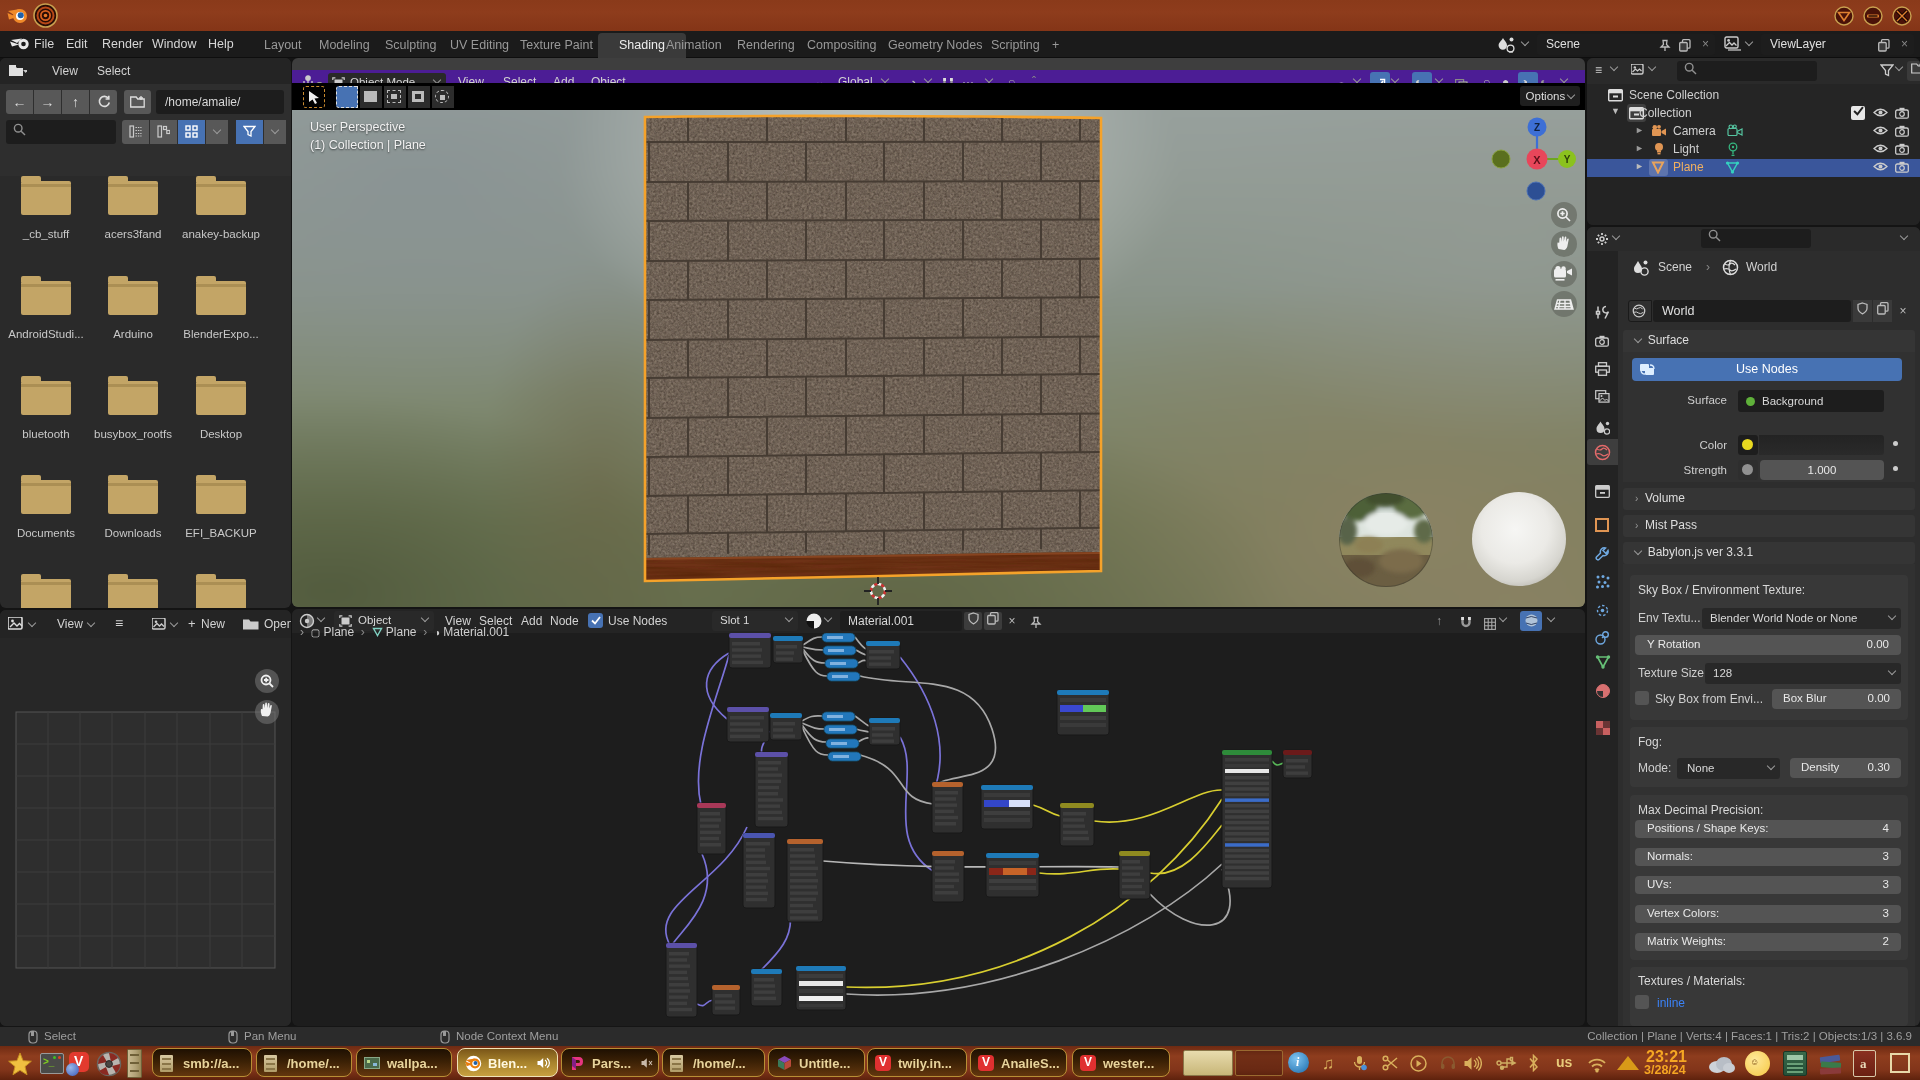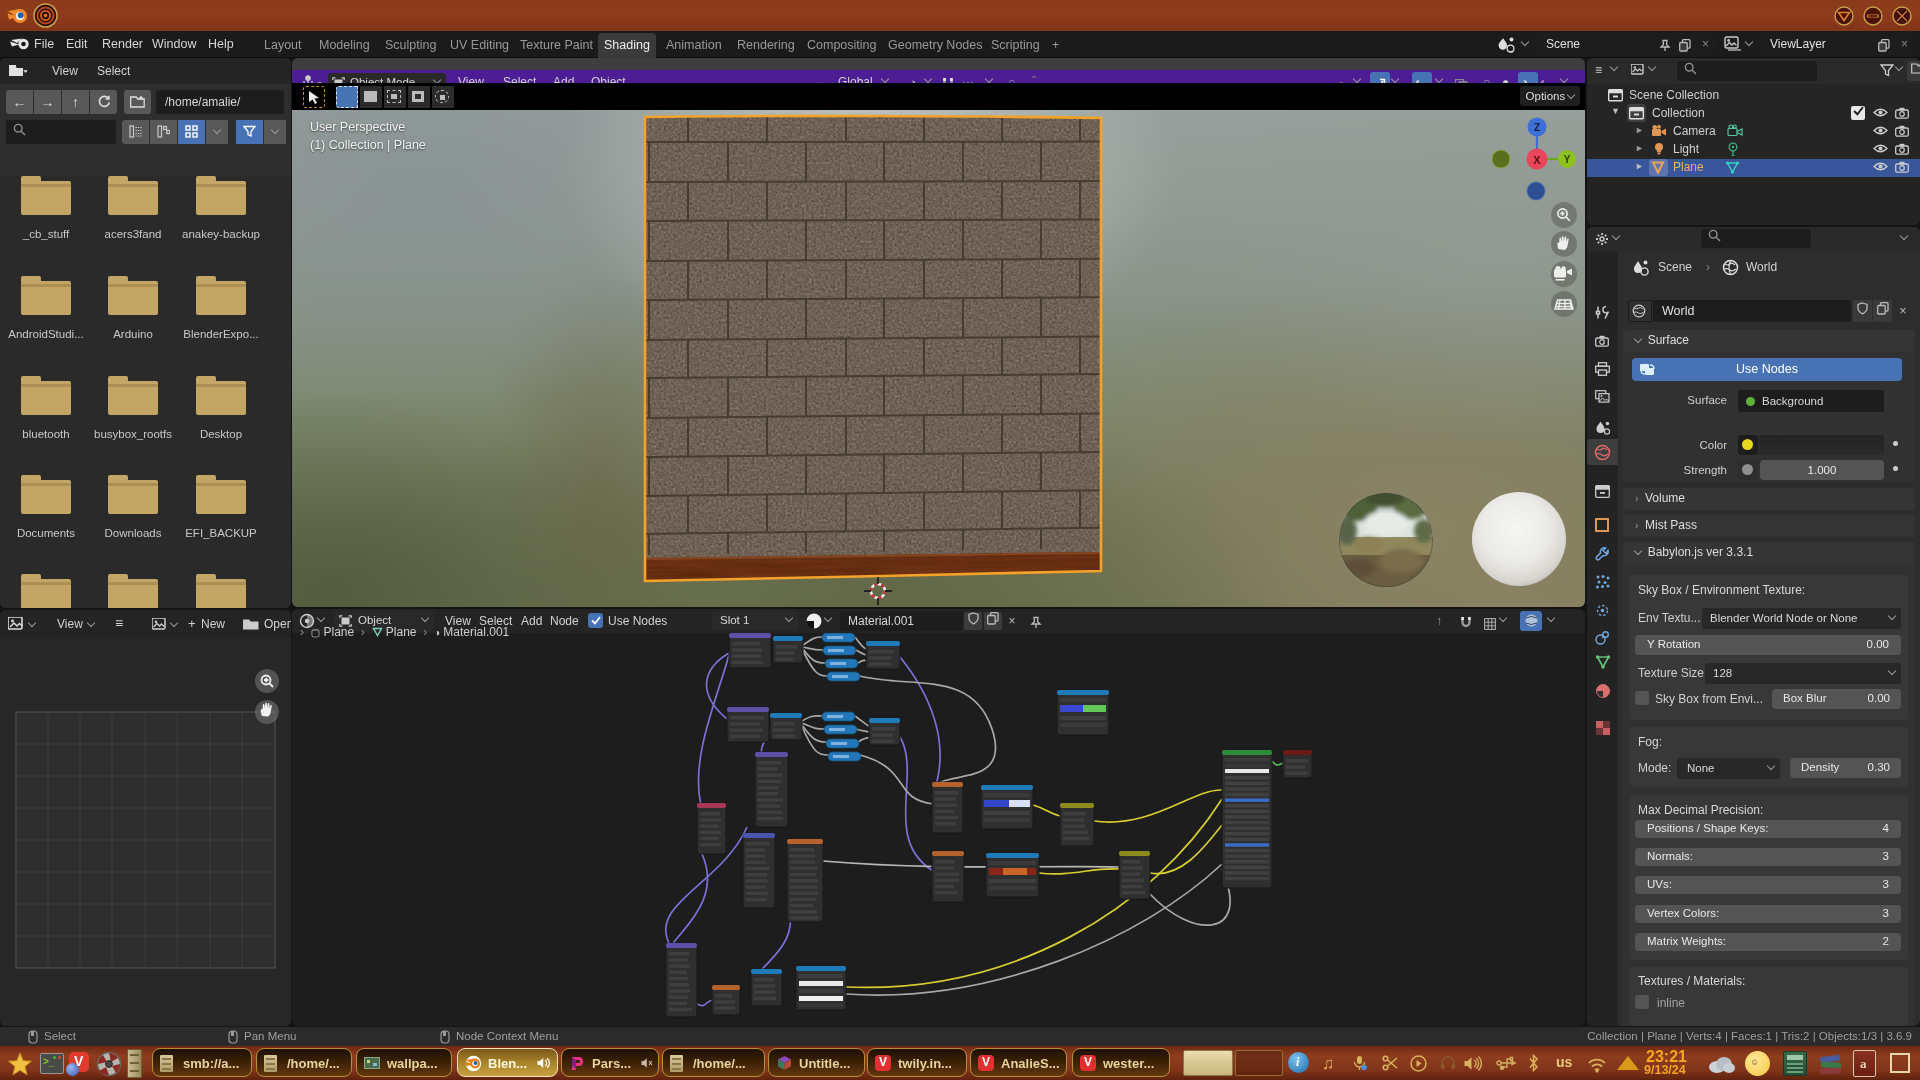--- a/index.html
+++ b/index.html
@@ -4,21 +4,21 @@
 html,body{width:1920px;height:1080px;overflow:hidden;background:#141414;font-family:"Liberation Sans",sans-serif;}
 .abs{position:absolute}
 #root{position:absolute;width:1920px;height:1080px;left:0;top:0}
 
 #titlebar{left:0;top:0;width:1920px;height:31px;background:linear-gradient(#8a3a1a,#8e3c1c 40%,#843517);}
 #titletext{width:100%;top:6px;text-align:center;color:#d5ab4a;font-size:15px}
 
 #menubar{left:0;top:31px;width:1920px;height:27px;background:#1b1b1b;border-bottom:1px solid #0e0e0e}
 .menuitem{color:#d6d6d6;font-size:12.5px;position:absolute;top:6px}
 .tab{color:#999;font-size:12.5px;position:absolute;top:7px}
-.tabactive{background:#3a3a3a;border-radius:4px 4px 0 0;color:#eee;padding:5px 6px 8px;top:2px}
+.tabactive{background:#3a3a3a;border-radius:4px 4px 0 0;color:#eee;padding:5px 21px 8px;top:2px}
 
 .editor{position:absolute;border-radius:6px;overflow:hidden}
 .ehead{position:absolute;left:0;top:0;width:100%;height:26px;background:#242424}
 .etext{color:#d2d2d2;font-size:12px;position:absolute;top:6px}
 .dd{background:#282828;border-radius:3px;position:absolute;color:#d8d8d8;font-size:11.5px}
 .slider{background:#545454;border-radius:4px;position:absolute;color:#e8e8e8;font-size:11.5px}
 .darkfield{background:#1d1d1d;border-radius:3px;position:absolute;color:#d8d8d8;font-size:11.5px}
 
 #filebrowser{left:0;top:58px;width:291px;height:550px;background:#2a2a2a}
 #fbtools{position:absolute;left:0;top:26px;width:291px;height:92px;background:#2e2e2e}
@@ -848,21 +848,21 @@
       <span style="position:absolute;left:42px;top:1px">Scene Collection</span>
     </div>
     <div class="orow" style="top:47px">
       <span style="position:absolute;left:24px;top:1px;color:#bbb;font-size:9px">▼</span>
       <div class="abs" style="left:40px;top:-1px;width:19px;height:18px;background:#3f3f3f;border-radius:3px"></div>
       <svg class="abs" style="left:42px;top:2px" width="15" height="13" viewBox="0 0 15 13">
           <rect x="0.7" y="0.7" width="13.6" height="11" rx="1" fill="none" stroke="#ddd" stroke-width="1.4"></rect>
           <rect x="0.7" y="0.7" width="13.6" height="3.6" fill="#ddd"></rect>
           <rect x="5" y="6.5" width="5" height="2" fill="#ddd"></rect>
         </svg>
-      <span style="position:absolute;left:65px;top:1px">Collection</span>
+      <span style="position:absolute;left:52px;top:1px">Collection</span>
       <div class="abs" style="left:264px;top:1px;width:14px;height:14px;background:#e8e8e8;border-radius:2px;text-align:center;line-height:12px"><svg width="11" height="10" viewBox="0 0 10 9">
             <path d="M1,4.5 L4,7.5 L9,1" stroke="#222" stroke-width="1.8" fill="none"></path>
           </svg></div>
       <span class="abs" style="left:286px;top:2px"><svg width="15" height="11" viewBox="0 0 15 11">
             <path d="M1,5.5 Q7.5,-1 14,5.5 Q7.5,12 1,5.5z" fill="none" stroke="#ccc" stroke-width="1.3"></path>
             <circle cx="7.5" cy="5.5" r="2" fill="#ccc"></circle>
           </svg></span>
       <span class="abs" style="left:308px;top:2px"><svg width="14" height="12" viewBox="0 0 14 12">
             <rect x="0.7" y="3" width="12.6" height="8.2" rx="1.5" fill="none" stroke="#ccc" stroke-width="1.3"></rect>
             <rect x="4.5" y="0.8" width="5" height="2.4" fill="#ccc"></rect>
@@ -1172,21 +1172,21 @@
         <span style="position:absolute;right:12px;top:2px">3</span>
       </div>
     <div class="slider" style="left:48px;top:706px;width:266px;height:18px">
         <span style="position:absolute;left:12px;top:2px">Matrix Weights:</span>
         <span style="position:absolute;right:12px;top:2px">2</span>
       </div>
 
     <div class="abs" style="left:43px;top:740px;width:278px;height:59px;background:#383838;border-radius:4px"></div>
     <div class="etext" style="left:51px;top:747px;color:#d8d8d8">Textures / Materials:</div>
     <div class="abs" style="left:48px;top:768px;width:14px;height:14px;background:#545454;border-radius:3px"></div>
-    <div class="etext" style="left:70px;top:769px;color:#a3a3a3">inline</div>
+    <div class="etext" style="left:70px;top:769px;color:#3b82f6">inline</div>
   </div>
   <div id="statusbar" class="abs">
     <svg class="abs" style="left:28px;top:3px" width="10" height="14" viewBox="0 0 10 14">
         <rect x="1" y="1" width="8" height="12" rx="3.5" fill="none" stroke="#999" stroke-width="1.2"></rect>
         <rect x="3" y="1" width="3" height="5" fill="#999"></rect>
       </svg>
     <div class="sbtext" style="left:44px">Select</div>
     <svg class="abs" style="left:228px;top:3px" width="10" height="14" viewBox="0 0 10 14">
         <rect x="1" y="1" width="8" height="12" rx="3.5" fill="none" stroke="#999" stroke-width="1.2"></rect>
         <rect x="3" y="1" width="3" height="5" fill="#999"></rect>
@@ -1380,21 +1380,21 @@
     <div class="trayicon" style="left:1556px;font-size:14px;font-weight:bold;color:#e8cb7a">us</div>
     <svg class="abs" style="left:1586px;top:10px" width="22" height="17" viewBox="0 0 22 17">
         <g stroke="#d9b05c" fill="none" stroke-width="1.8">
           <path d="M3,7 a11,11 0 0 1 16,0 M6,10.5 a7,7 0 0 1 10,0 M9,14 a3,3 0 0 1 4,0"></path>
         </g>
         <circle cx="11" cy="15" r="1.6" fill="#d9b05c"></circle>
       </svg>
     <path></path>
     <div class="abs" style="left:1617px;top:10px;width:0;height:0;border-left:11px solid transparent;border-right:11px solid transparent;border-bottom:14px solid #d89a18"></div>
     <div class="abs" style="left:1646px;top:2px;color:#f5a623;font-weight:bold;font-size:16px">23:21</div>
-    <div class="abs" style="left:1644px;top:17px;color:#f5a623;font-weight:bold;font-size:12.5px">9/13/24</div>
+    <div class="abs" style="left:1644px;top:17px;color:#f5a623;font-weight:bold;font-size:12.5px">3/28/24</div>
     <svg class="abs" style="left:1706px;top:8px" width="30" height="20" viewBox="0 0 30 20">
         <ellipse cx="11" cy="13" rx="8" ry="6" fill="#cdd2d8"></ellipse>
         <ellipse cx="18" cy="10" rx="8" ry="7" fill="#b8bec6"></ellipse>
         <ellipse cx="23" cy="14" rx="6" ry="5" fill="#c8cdd3"></ellipse>
       </svg>
     <div class="abs" style="left:1745px;top:5px;width:25px;height:25px;border-radius:50%;background:radial-gradient(circle at 40% 35%,#ffe89a,#f5c842)">
         <span style="position:absolute;left:5px;top:6px;font-size:9px;color:#7a4a10">☺</span>
       </div>
     <div class="abs" style="left:1783px;top:5px;width:24px;height:25px;background:linear-gradient(#3a6a4a,#255038);border:1px solid #183828;border-radius:2px">
         <div style="position:absolute;left:3px;top:3px;width:16px;height:5px;background:#9ec8a8"></div>

